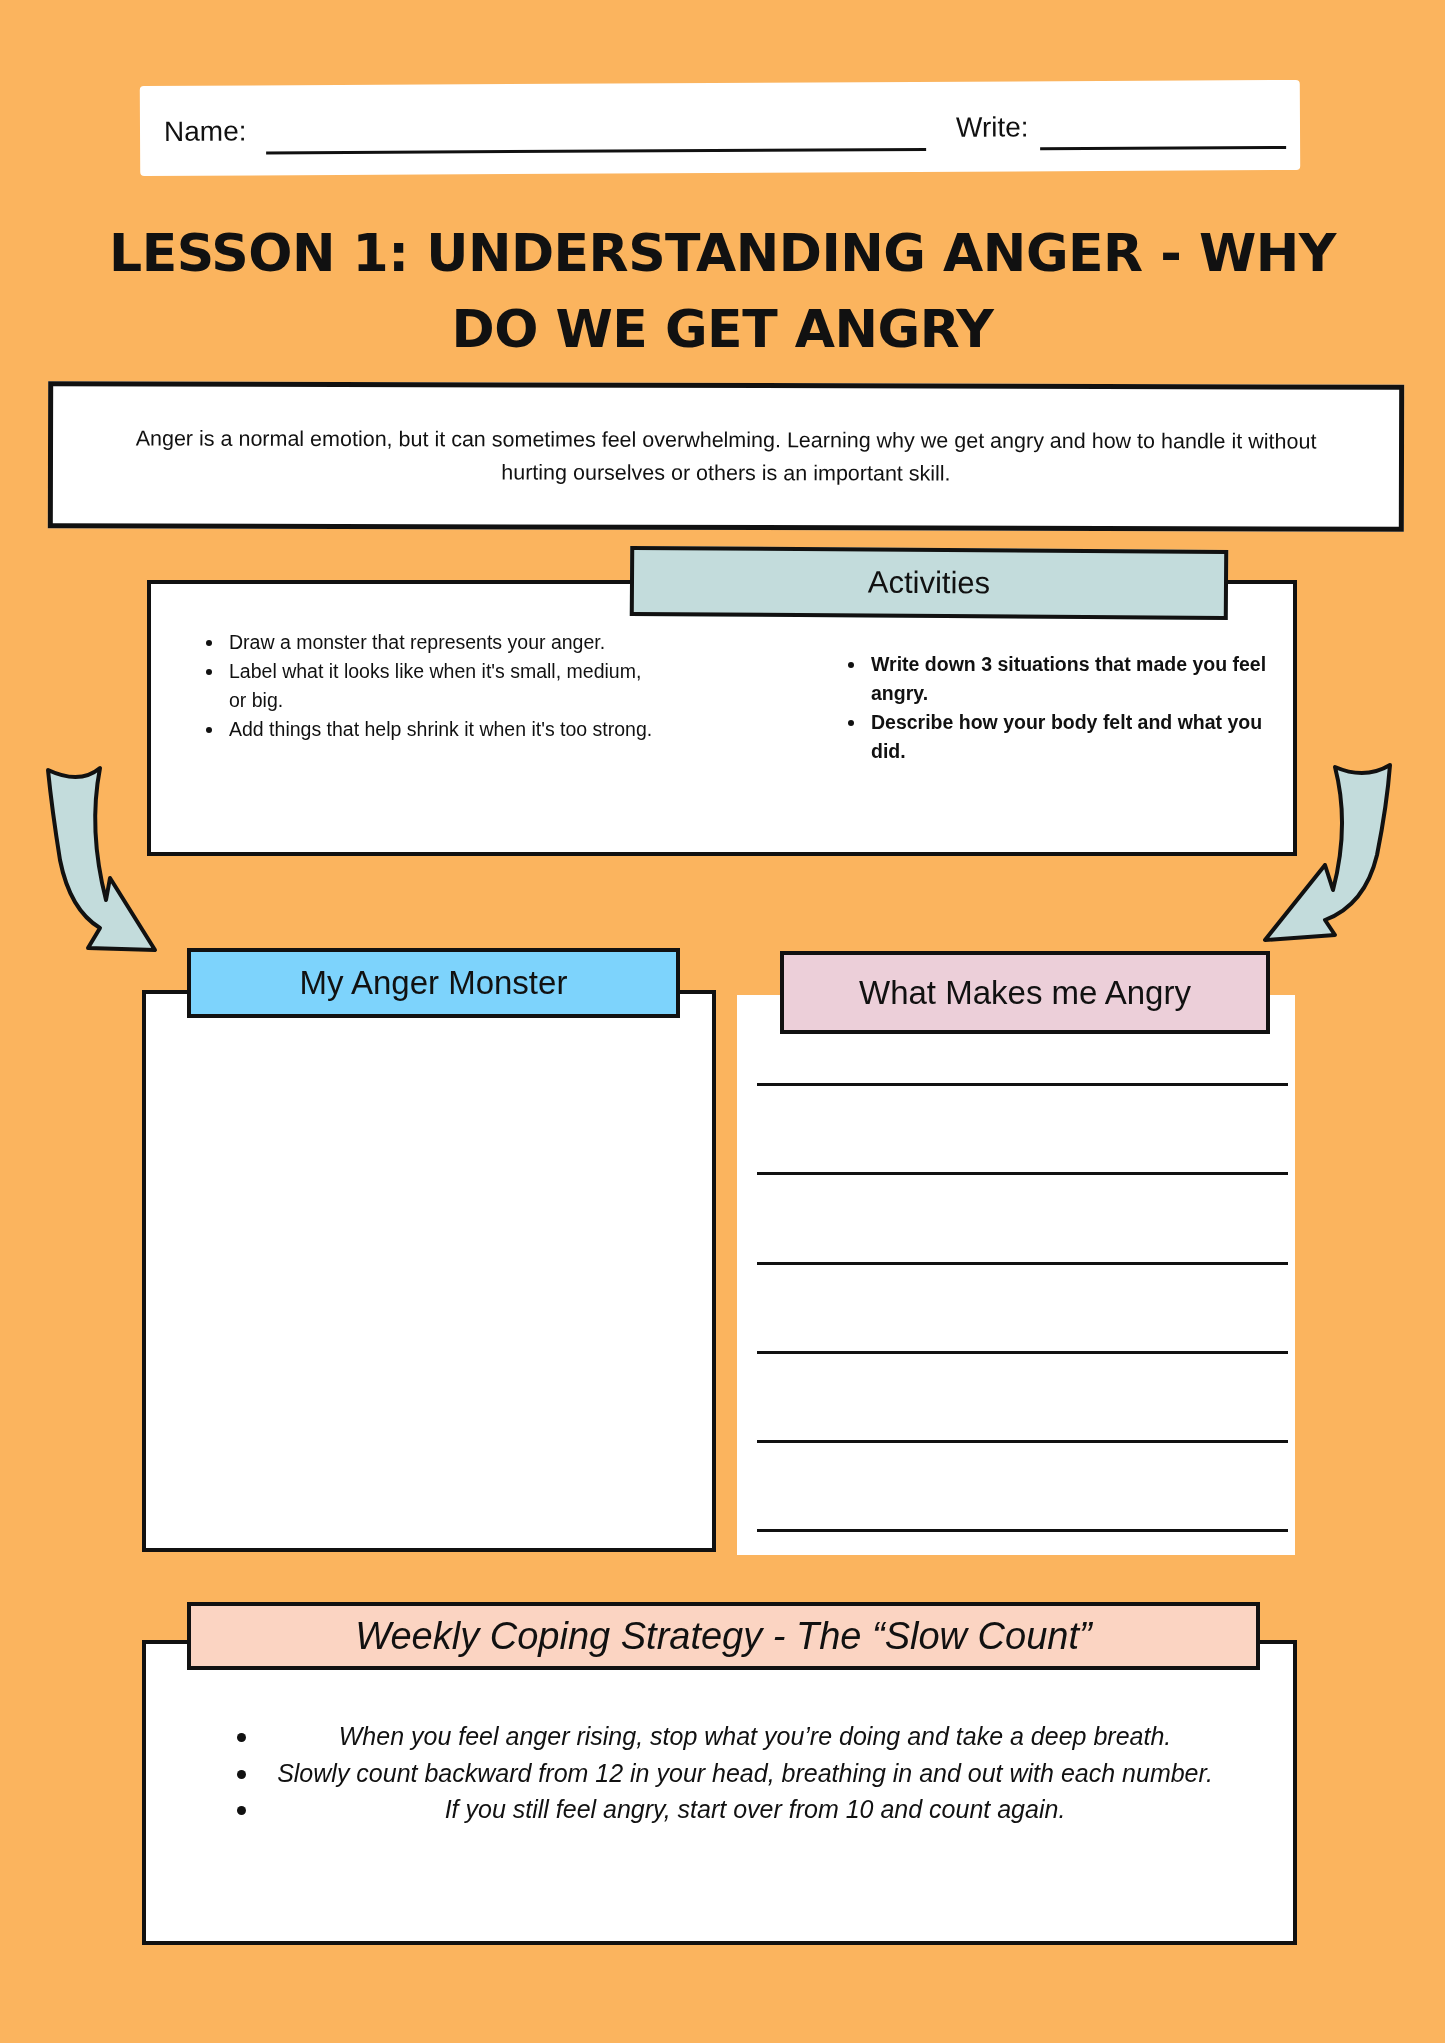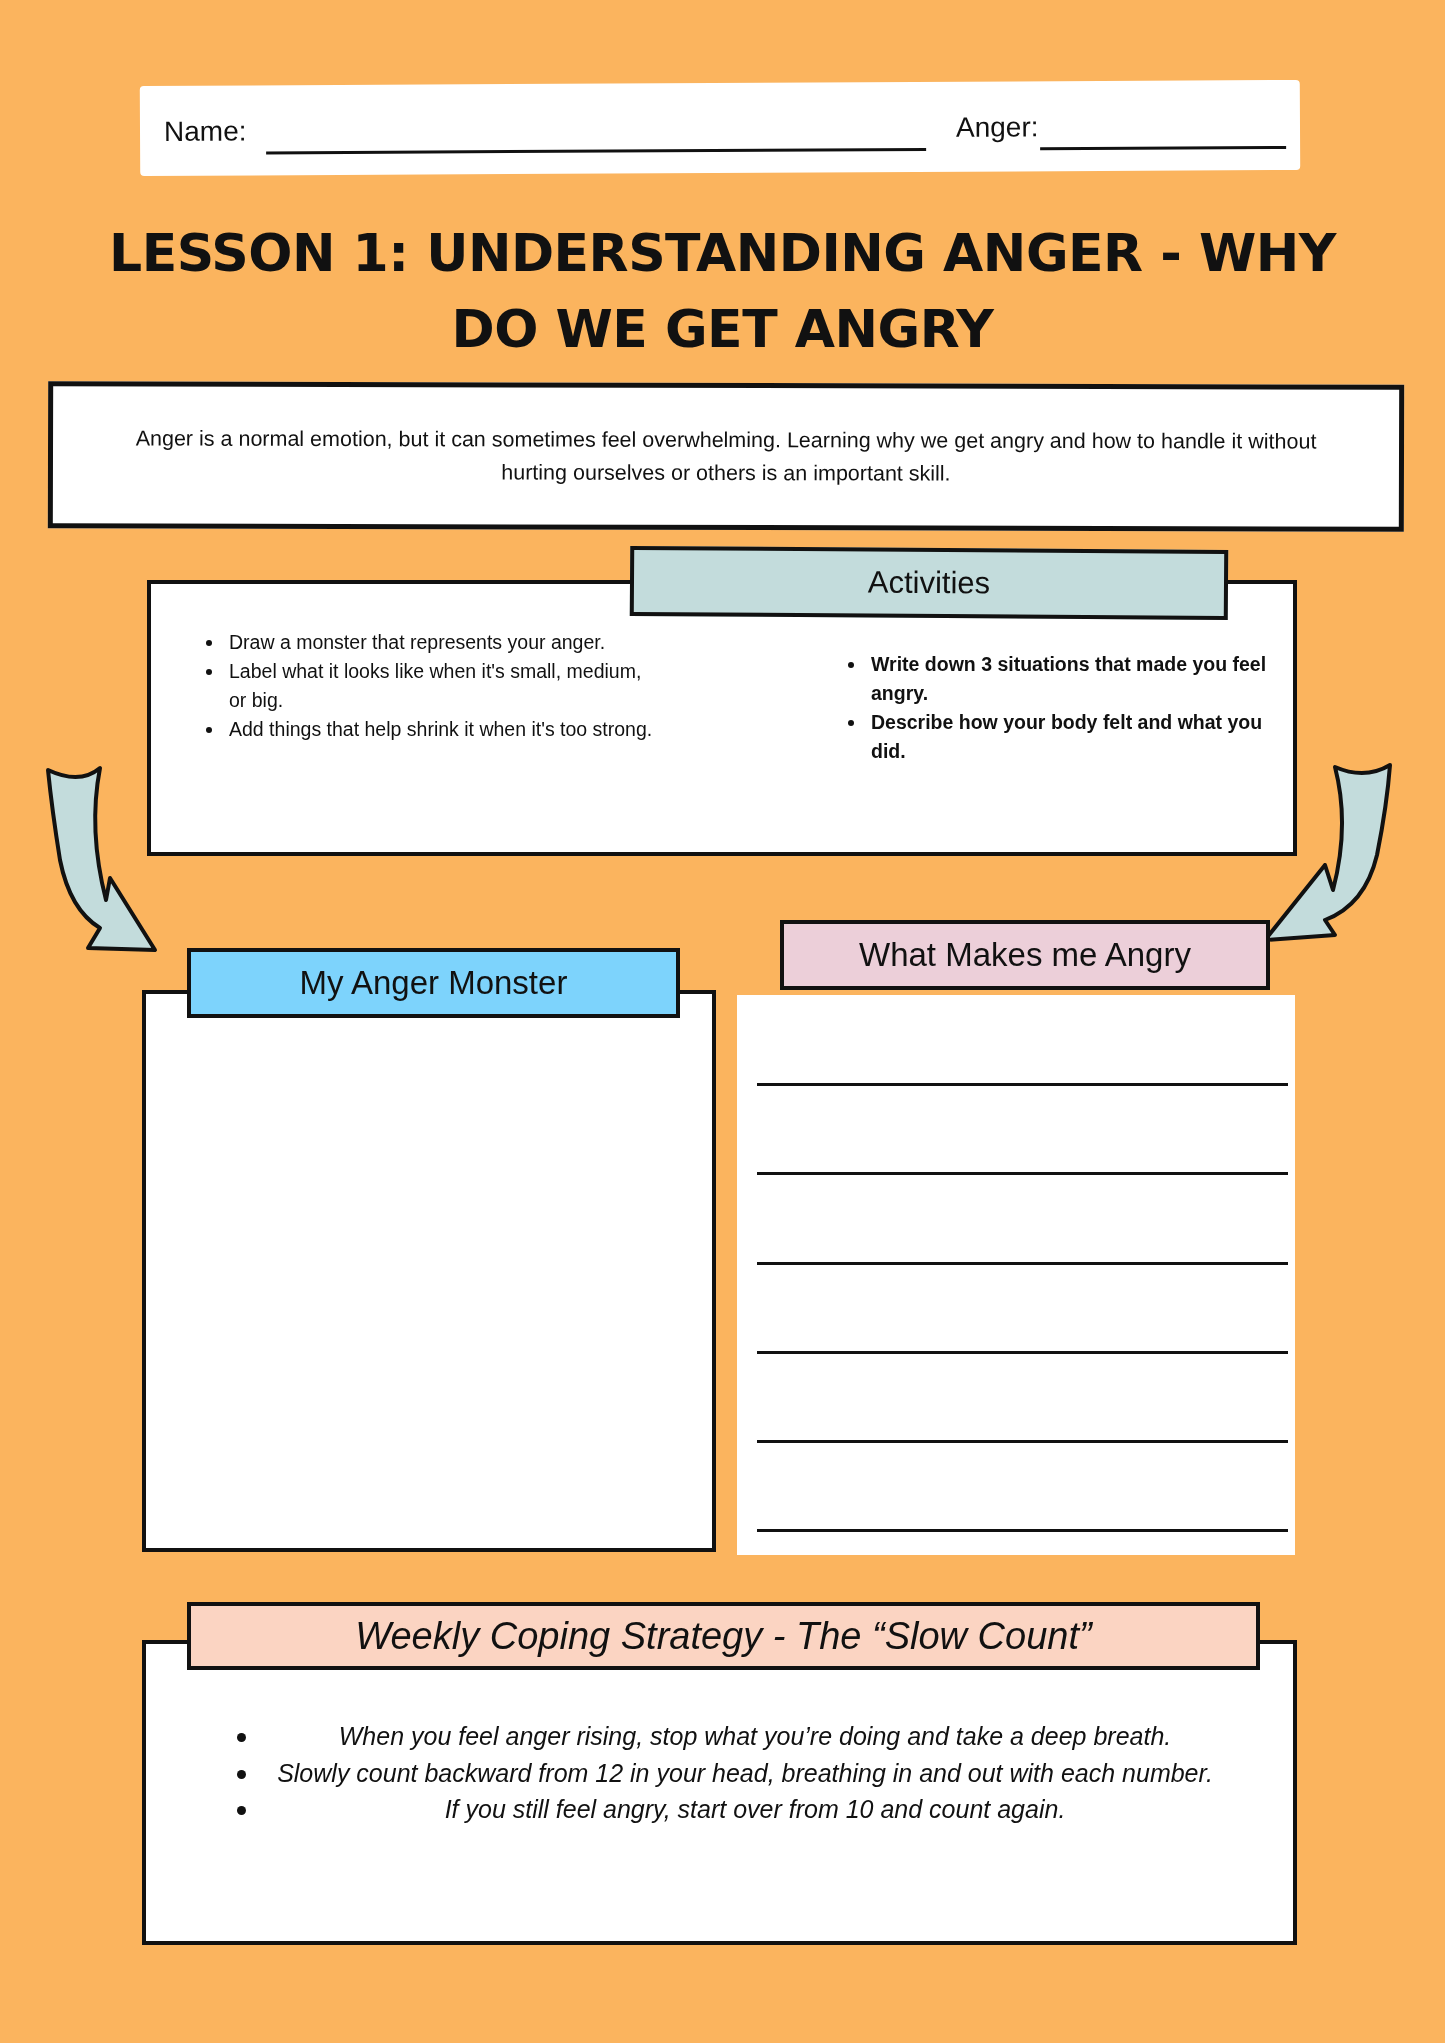--- a/index.html
+++ b/index.html
@@ -13,35 +13,35 @@
   .activities{left:147px;top:580px;width:1150px;height:276px;background:#fff;border:4px solid #111;box-sizing:border-box;}
   .tab{position:absolute;border:4px solid #111;box-sizing:border-box;display:flex;align-items:center;justify-content:center;font-size:33px;}
   .tab-act{left:630px;top:548px;width:598px;height:70px;background:#c3dcdc;transform:rotate(0.4deg);font-size:31px;}
   .list{position:absolute;margin:0;padding-left:30px;font-size:19.5px;line-height:29px;}
   .list li{padding-left:4px;}
   .list-left{left:195px;top:628px;width:430px;}
   .list-right{left:837px;top:650px;width:430px;font-weight:bold;}
   .box-monster{left:142px;top:990px;width:574px;height:562px;background:#fff;border:4px solid #111;box-sizing:border-box;}
   .tab-monster{left:187px;top:948px;width:493px;height:70px;background:#7dd3fc;}
   .box-angry{left:737px;top:995px;width:558px;height:560px;background:#fff;}
-  .tab-angry{left:780px;top:920px;width:490px;height:70px;background:#eccfd9;}
+  .tab-angry{left:780px;top:951px;width:490px;height:83px;background:#eccfd9;}
   .wline{position:absolute;left:757px;width:531px;height:3px;background:#111;}
   .box-coping{left:142px;top:1640px;width:1155px;height:305px;background:#fff;border:4px solid #111;box-sizing:border-box;}
   .tab-coping{left:187px;top:1602px;width:1073px;height:68px;background:#fbd4c2;font-size:38px;font-style:italic;}
   .coping-list{position:absolute;left:215px;top:1718px;width:1020px;margin:0;padding:0;list-style:none;font-size:25px;line-height:36.5px;font-style:italic;}
   .coping-list li{position:relative;text-align:center;padding-left:60px;}
   .coping-list li .dot{position:absolute;left:22px;top:15px;width:9px;height:9px;border-radius:50%;background:#111;}
 </style>
 </head>
 <body>
 
 <div class="abs namebar">
   <span class="lbl" style="left:24px;">Name:</span>
   <div class="line" style="left:126px;width:660px;"></div>
-  <span class="lbl" style="left:816px;">Anger:</span>
+  <span class="lbl" style="left:816px;">Write:</span>
   <div class="line" style="left:900px;width:246px;"></div>
 </div>
 
 <div class="abs title">LESSON 1: UNDERSTANDING ANGER - WHY DO WE GET ANGRY</div>
 
 <div class="abs intro">
   <span>Anger is a normal emotion, but it can sometimes feel overwhelming. Learning why we get angry and how to handle it without hurting ourselves or others is an important skill.</span>
 </div>
 
 <svg class="abs" style="left:40px;top:760px;" width="180" height="200">

